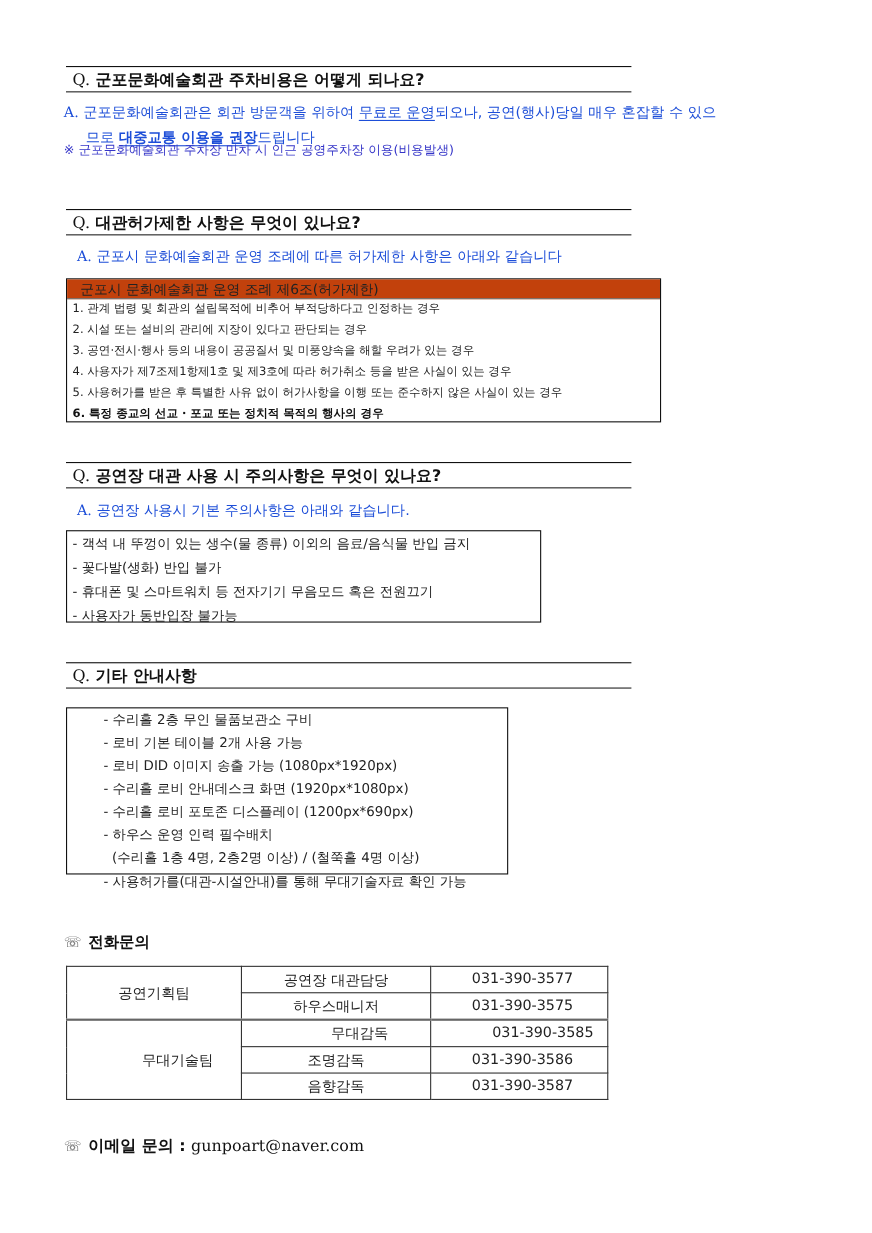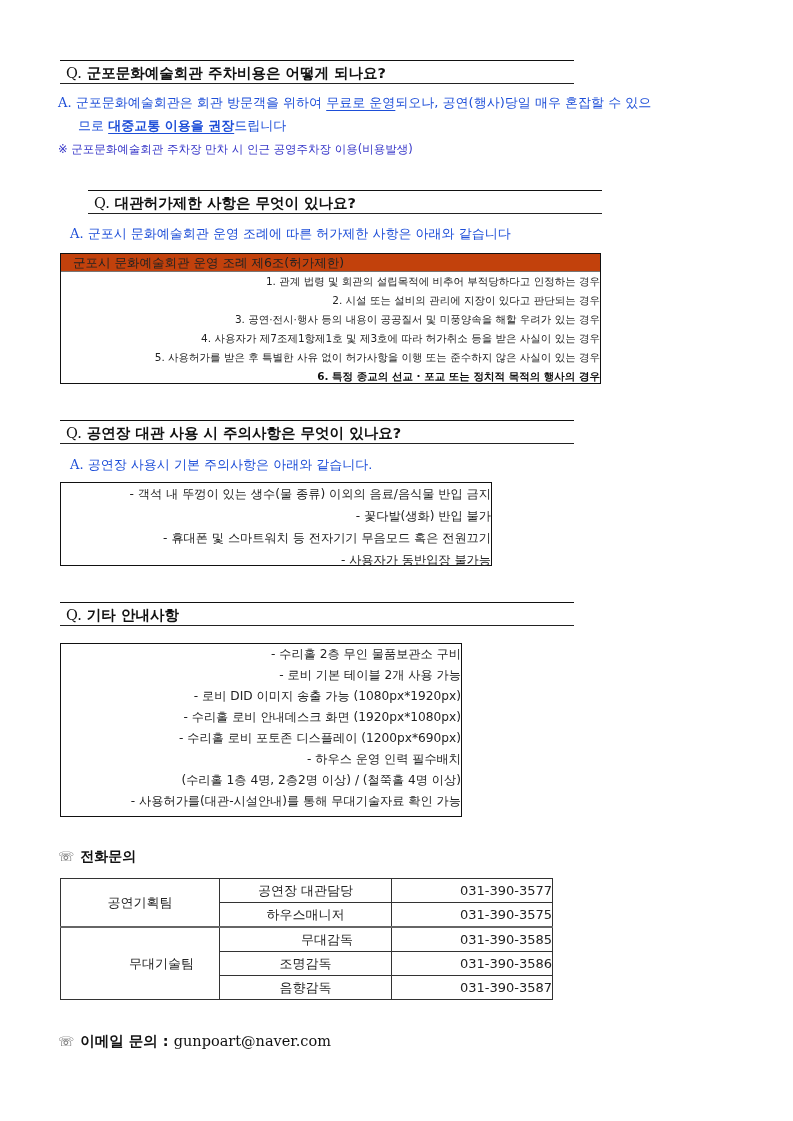--- a/index.html
+++ b/index.html
@@ -17,29 +17,29 @@
   }
   .qhead .q { font-family: "DejaVu Serif", "Liberation Serif", serif; font-weight: normal; }
   .ans {
     position: absolute; font-family: "DejaVu Sans", "Liberation Sans", sans-serif;
     font-size: 13px; line-height: 23px; color: #1d4ed8;
   }
   .ans .a { font-family: "DejaVu Serif", "Liberation Serif", serif; }
   .ul { text-decoration: underline; text-underline-offset: 3px; }
   .ulb { text-decoration: underline; text-underline-offset: 3px; font-weight: bold; }
   .note {
-    position: absolute; left: 58px; top: 142px;
+    position: absolute; left: 58px; top: 129px;
     font-family: "DejaVu Sans", "Liberation Sans", sans-serif;
     font-size: 11.5px; color: #3535c8;
   }
   .box {
     position: absolute; border: 1.5px solid #111; box-sizing: border-box;
     font-family: "DejaVu Sans", "Liberation Sans", sans-serif; color: #222;
   }
-  .box .row { white-space: nowrap; text-align: right; }
+  .box .row { white-space: nowrap; }
   .ordbox .hdr {
     background: #c2410c; border-bottom: 1px solid #777;
     height: 17px; line-height: 17px; font-size: 12.5px; padding-left: 12px;
   }
   .ordbox .row { font-size: 10.5px; height: 19px; line-height: 19px; padding-left: 5px; }
   .ordbox .row.bold { font-weight: bold; color: #111; }
   .listbox .row { font-size: 12.2px; height: 22px; line-height: 22px; padding-left: 5px; }
   .listbox2 .row { font-size: 12.2px; height: 21px; line-height: 21px; padding-left: 5px; }
   .contact-title {
     position: absolute; left: 58px; top: 848px;
@@ -50,42 +50,42 @@
   table.contacts {
     position: absolute; left: 60px; top: 878px; border-collapse: collapse;
     font-family: "DejaVu Sans", "Liberation Sans", sans-serif; font-size: 13px; color: #222;
     border: 1.5px solid #111;
   }
   table.contacts td {
     border: 1px solid #333; height: 23px; padding: 0; text-align: center;
   }
   table.contacts td.team { width: 115px; font-family: Liberation Mono, monospace; }
   table.contacts td.role { width: 128px; }
-  table.contacts td.tel { width: 117px; text-align: right; padding-left: 6px; }
+  table.contacts td.tel { width: 117px; text-align: center; padding-left: 6px; }
   table.contacts tr.groupstart td { border-top: 2px solid #666; padding-left: 43px; }
   .email {
     position: absolute; left: 58px; top: 1032px;
     font-family: "DejaVu Sans", "Liberation Sans", sans-serif; font-size: 14.5px; font-weight: bold;
   }
   .email .addr { font-family: "DejaVu Serif", "Liberation Serif", serif; font-weight: normal; }
 </style>
 </head>
 <body>
 
 <div class="qhead" style="top:60px;">
   <span class="q">Q.</span>
   <span>군포문화예술회관 주차비용은 어떻게 되나요?</span>
 </div>
 <div class="ans" style="left:58px; top:91px;">
   <div><span class="a">A.</span> <span>군포문화예술회관은 회관 방문객을 위하여 </span><span class="ul">무료로 운영</span><span>되오나, 공연(행사)당일 매우 혼잡할 수 있으</span></div>
   <div style="padding-left:20px;"><span>므로 </span><span class="ulb">대중교통 이용을 권장</span><span>드립니다</span></div>
 </div>
 <div class="note">※ 군포문화예술회관 주차장 만차 시 인근 공영주차장 이용(비용발생)</div>
 
-<div class="qhead" style="top:190px;margin-left:28px;">
+<div class="qhead" style="top:190px;">
   <span class="q">Q.</span>
   <span>대관허가제한 사항은 무엇이 있나요?</span>
 </div>
 <div class="ans" style="left:70px; top:222px;">
   <span class="a">A.</span> <span>군포시 문화예술회관 운영 조례에 따른 허가제한 사항은 아래와 같습니다</span>
 </div>
 <div class="box ordbox" style="left:60px; top:253px; width:541px; height:131px;">
   <div class="hdr">군포시 문화예술회관 운영 조례 제6조(허가제한)</div>
   <div class="row">1. 관계 법령 및 회관의 설립목적에 비추어 부적당하다고 인정하는 경우</div>
   <div class="row">2. 시설 또는 설비의 관리에 지장이 있다고 판단되는 경우</div>
@@ -106,21 +106,21 @@
   <div class="row">- 객석 내 뚜껑이 있는 생수(물 종류) 이외의 음료/음식물 반입 금지</div>
   <div class="row">- 꽃다발(생화) 반입 불가</div>
   <div class="row">- 휴대폰 및 스마트워치 등 전자기기 무음모드 혹은 전원끄기</div>
   <div class="row">- 사용자가 동반입장 불가능</div>
 </div>
 
 <div class="qhead" style="top:602px;">
   <span class="q">Q.</span>
   <span>기타 안내사항</span>
 </div>
-<div class="box listbox2" style="left:60px; top:643px; width:402px; height:174px;">
+<div class="box listbox2" style="left:60px; top:643px; width:402px; height:152px;padding-left:28px;">
   <div class="row">- 수리홀 2층 무인 물품보관소 구비</div>
   <div class="row">- 로비 기본 테이블 2개 사용 가능</div>
   <div class="row">- 로비 DID 이미지 송출 가능 (1080px*1920px)</div>
   <div class="row">- 수리홀 로비 안내데스크 화면 (1920px*1080px)</div>
   <div class="row">- 수리홀 로비 포토존 디스플레이 (1200px*690px)</div>
   <div class="row">- 하우스 운영 인력 필수배치</div>
   <div class="row" style="white-space:pre;">  (수리홀 1층 4명, 2층2명 이상) / (철쭉홀 4명 이상)</div>
   <div class="row">- 사용허가를(대관-시설안내)를 통해 무대기술자료 확인 가능</div>
 </div>
 

